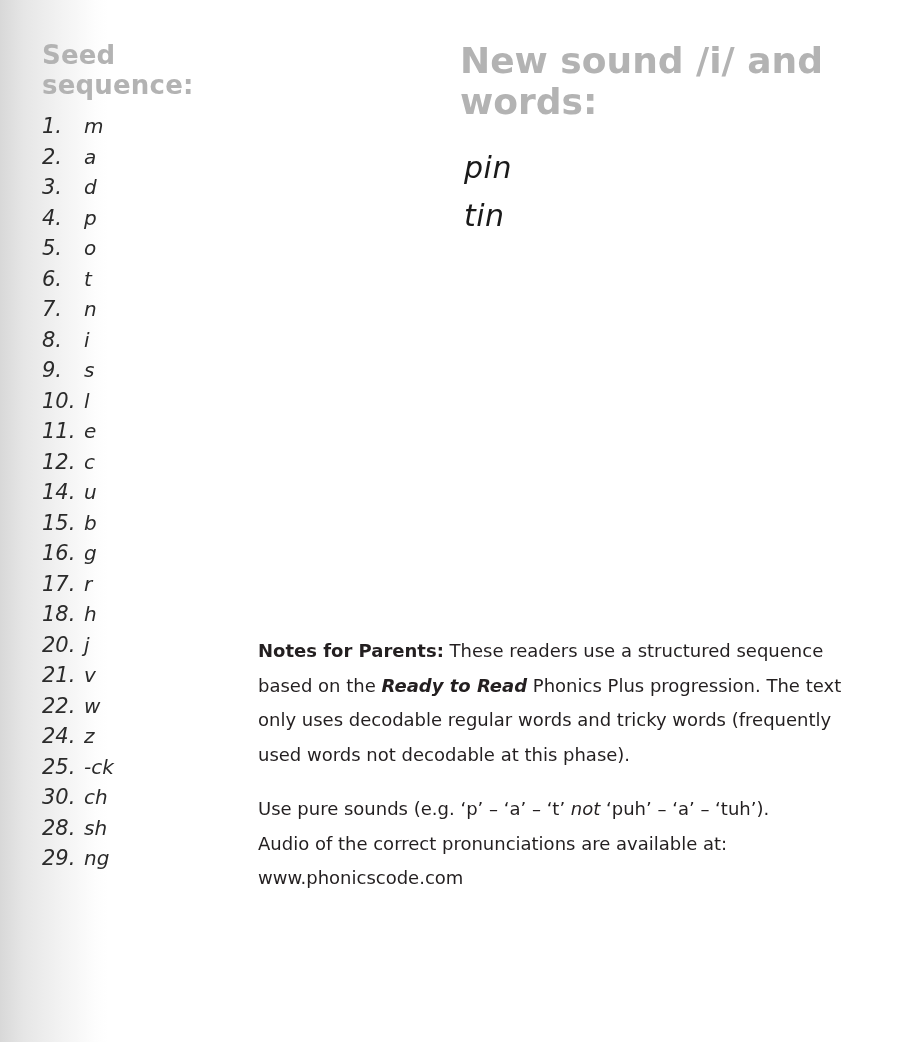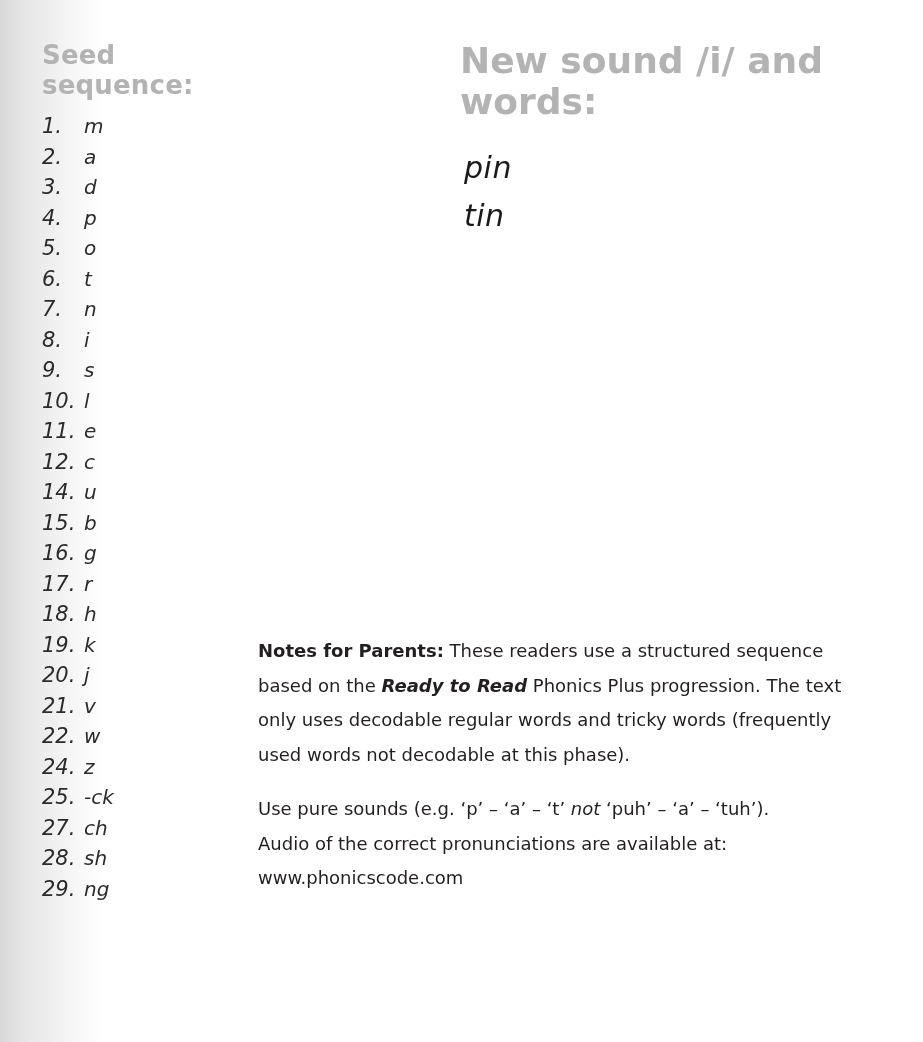--- a/index.html
+++ b/index.html
@@ -201,45 +201,41 @@
         </li>
       <li class="seed-item">
           <span class="seed-num">17.</span>
           <span class="seed-letter">r</span>
         </li>
       <li class="seed-item">
           <span class="seed-num">18.</span>
           <span class="seed-letter">h</span>
         </li>
       <li class="seed-item">
-          <span class="seed-num">19.</span>
-          <span class="seed-letter">k</span>
-        </li>
-      <li class="seed-item">
           <span class="seed-num">20.</span>
           <span class="seed-letter">j</span>
         </li>
       <li class="seed-item">
           <span class="seed-num">21.</span>
           <span class="seed-letter">v</span>
         </li>
       <li class="seed-item">
           <span class="seed-num">22.</span>
           <span class="seed-letter">w</span>
         </li>
       <li class="seed-item">
           <span class="seed-num">24.</span>
           <span class="seed-letter">z</span>
         </li>
       <li class="seed-item">
           <span class="seed-num">25.</span>
           <span class="seed-letter">-ck</span>
         </li>
       <li class="seed-item">
-          <span class="seed-num">27.</span>
+          <span class="seed-num">30.</span>
           <span class="seed-letter">ch</span>
         </li>
       <li class="seed-item">
           <span class="seed-num">28.</span>
           <span class="seed-letter">sh</span>
         </li>
       <li class="seed-item">
           <span class="seed-num">29.</span>
           <span class="seed-letter">ng</span>
         </li>

